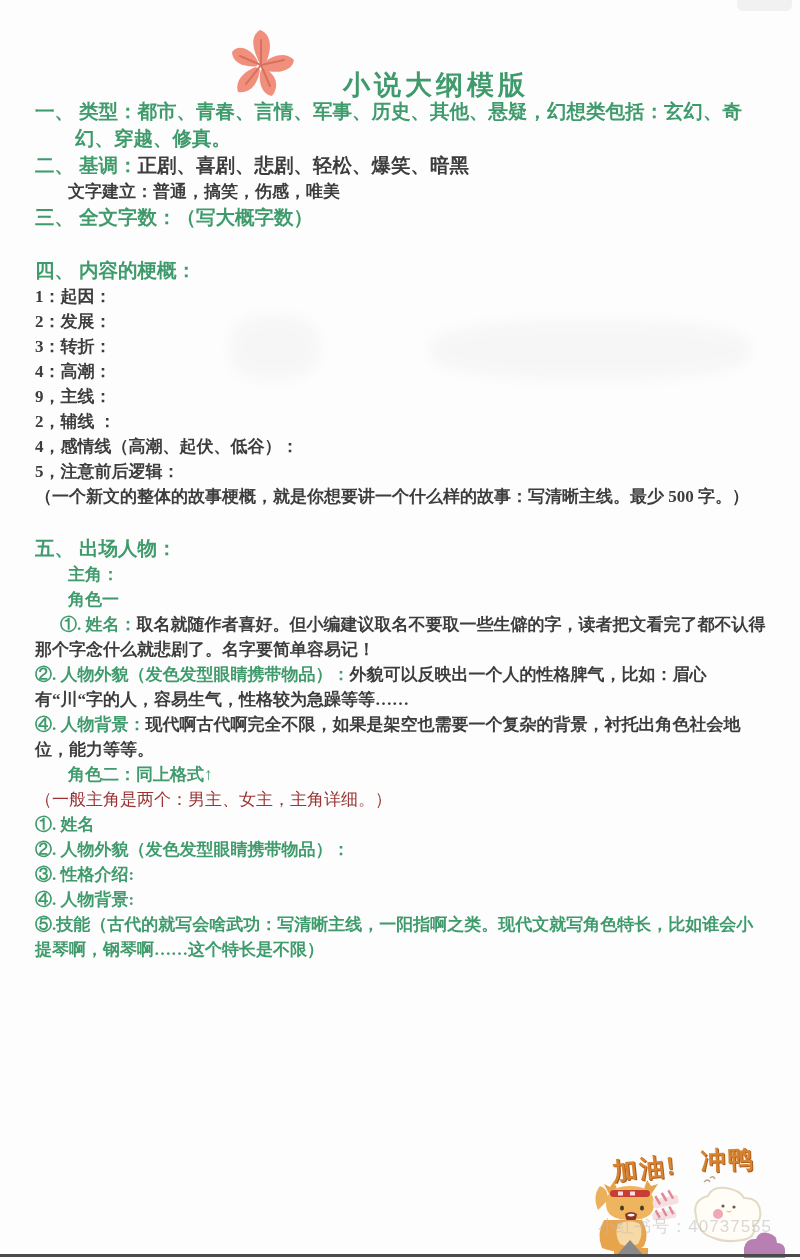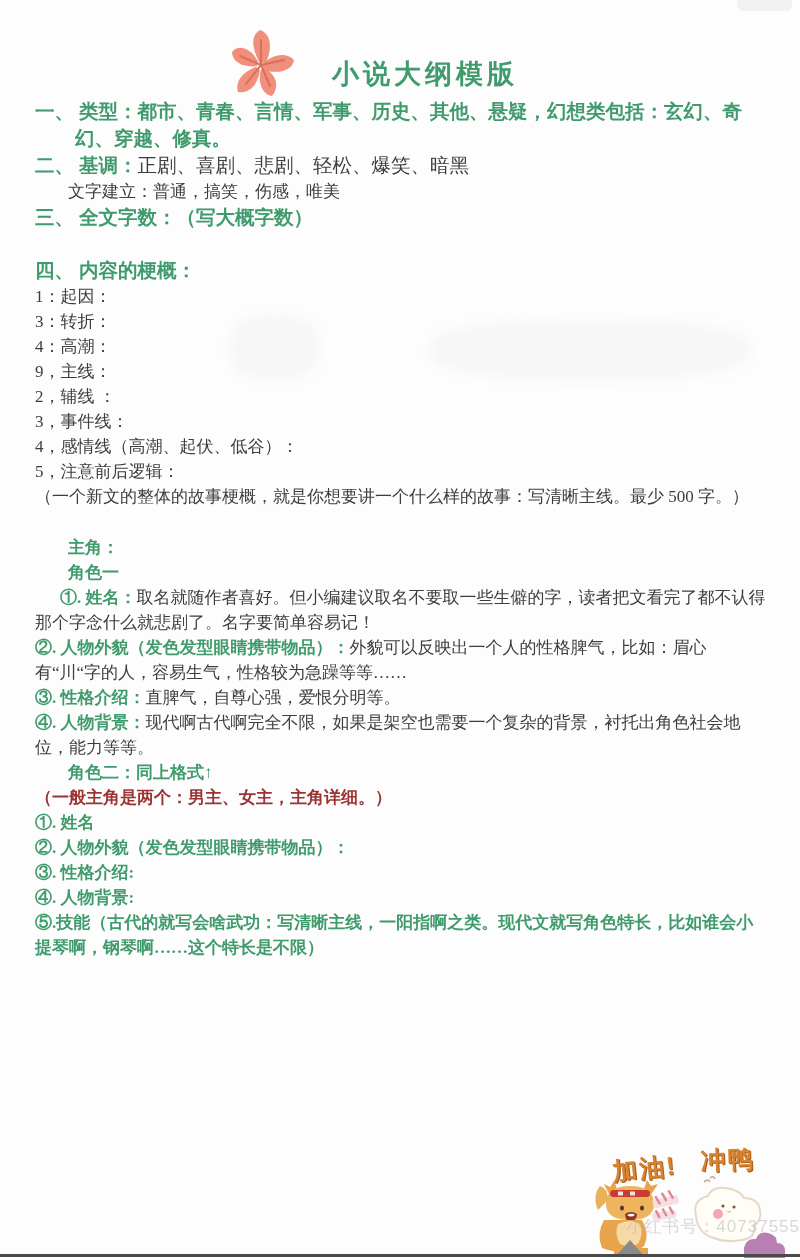--- a/index.html
+++ b/index.html
@@ -15,21 +15,21 @@
   
   .top-pill{
     position:absolute;top:0;right:8px;width:55px;height:11px;
     background:#f1f1f1;border-radius:0 0 6px 6px;
   }
 
   
   .header{position:absolute;top:24px;left:0;width:100%;height:80px;}
   .flower{position:absolute;left:222px;top:2px;width:78px;height:80px;}
   .title{
-    position:absolute;left:328px;top:28px;margin:4px;
+    position:absolute;left:328px;top:28px;margin:15px;
     font-size:27px;font-weight:bold;letter-spacing:4px;
     color:var(--green,#3f9b6c);
   }
 
   
   .smudge{position:absolute;filter:blur(6px);opacity:.05;background:#888;border-radius:40%;}
   .smudge.a{left:230px;top:315px;width:90px;height:65px;}
   .smudge.b{left:430px;top:320px;width:320px;height:60px;}
 
   
@@ -38,39 +38,39 @@
     color:var(--ink,#3d3d3d);
     font-size:17px;line-height:25px;
   }
   .doc p{margin:0;}
   .gap{height:26px;}
   .hang{padding-left:40px;text-indent:-40px;}
   .ind{padding-left:33px;}
   .char1{text-indent:25px;}
   .big{font-size:19.5px;line-height:27px;}
   .seg-g{color:var(--green,#3f9b6c);font-weight:bold;}
-  .seg-b{color:var(--ink,#3d3d3d);}
-  .seg-r{color:var(--red,#9b3332);font-weight:bold;text-align:center;}
+  .seg-b{color:var(--ink,#3d3d3d);font-weight:bold;}
+  .seg-r{color:var(--red,#9b3332);font-weight:normal;text-align:center;}
 
   
   .sticker{position:absolute;right:-14px;bottom:2px;width:230px;height:118px;}
   .cheer{
     position:absolute;top:8px;left:28px;white-space:nowrap;
     font-size:25px;font-weight:bold;color:var(--orange,#d8832f);
     transform:rotate(-6deg);
     text-shadow:1px 1px 0 #a85c1c;
     letter-spacing:2px;
     font-family:"Liberation Sans","DejaVu Sans",sans-serif;
   }
   .cheer .t2{margin-left:16px;transform:rotate(4deg);display:inline-block;}
   .mascots{position:absolute;left:0;top:30px;}
 
   
   .wm{
-    position:absolute;right:0;bottom:22px;
+    position:absolute;right:28px;bottom:22px;
     color:#b9b9b9;opacity:.55;font-size:17px;letter-spacing:1px;
     font-family:"Liberation Sans","DejaVu Sans",sans-serif;
   }
 
   
   .bottom-line{position:absolute;left:0;bottom:3px;width:100%;height:3px;background:#4a4a4a;}
 </style>
 </head>
 <body>
 
@@ -102,34 +102,34 @@
   <div class="smudge b"></div>
 
   <main class="doc">
       <p class="hang big"><span class="seg-g">一、 类型：都市、青春、言情、军事、历史、其他、悬疑，幻想类包括：玄幻、奇幻、穿越、修真。</span></p>
       <p class="hang big"><span class="seg-g">二、 基调：</span><span class="seg-b">正剧、喜剧、悲剧、轻松、爆笑、暗黑</span></p>
       <p class="ind"><span class="seg-b">文字建立：普通，搞笑，伤感，唯美</span></p>
       <p class="hang big"><span class="seg-g">三、 全文字数：（写大概字数）</span></p>
       <div class="gap"></div>
       <p class="hang big"><span class="seg-g">四、 内容的梗概：</span></p>
       <p><span class="seg-b">1：起因：</span></p>
+      <p><span class="seg-b">2：发展：</span></p>
       <p><span class="seg-b">3：转折：</span></p>
       <p><span class="seg-b">4：高潮：</span></p>
       <p><span class="seg-b">9，主线：</span></p>
       <p><span class="seg-b">2，辅线 ：</span></p>
-      <p><span class="seg-b">3，事件线：</span></p>
       <p><span class="seg-b">4，感情线（高潮、起伏、低谷）：</span></p>
       <p><span class="seg-b">5，注意前后逻辑：</span></p>
       <p><span class="seg-b">（一个新文的整体的故事梗概，就是你想要讲一个什么样的故事：写清晰主线。最少 500 字。）</span></p>
       <div class="gap"></div>
+      <p class="hang big"><span class="seg-g">五、 出场人物：</span></p>
       <p class="ind"><span class="seg-g">主角：</span></p>
       <p class="ind"><span class="seg-g">角色一</span></p>
       <p class="char1"><span class="seg-g">①. 姓名：</span><span class="seg-b">取名就随作者喜好。但小编建议取名不要取一些生僻的字，读者把文看完了都不认得那个字念什么就悲剧了。名字要简单容易记！</span></p>
       <p><span class="seg-g">②. 人物外貌（发色发型眼睛携带物品）：</span><span class="seg-b">外貌可以反映出一个人的性格脾气，比如：眉心有“川“字的人，容易生气，性格较为急躁等等……</span></p>
-      <p><span class="seg-g">③. 性格介绍：</span><span class="seg-b">直脾气，自尊心强，爱恨分明等。</span></p>
       <p><span class="seg-g">④. 人物背景：</span><span class="seg-b">现代啊古代啊完全不限，如果是架空也需要一个复杂的背景，衬托出角色社会地位，能力等等。</span></p>
       <p class="ind"><span class="seg-g">角色二：同上格式↑</span></p>
       <p><span class="seg-r">（一般主角是两个：男主、女主，主角详细。）</span></p>
       <p><span class="seg-g">①. 姓名</span></p>
       <p><span class="seg-g">②. 人物外貌（发色发型眼睛携带物品）：</span></p>
       <p><span class="seg-g">③. 性格介绍:</span></p>
       <p><span class="seg-g">④. 人物背景:</span></p>
       <p><span class="seg-g">⑤.技能（古代的就写会啥武功：写清晰主线，一阳指啊之类。现代文就写角色特长，比如谁会小提琴啊，钢琴啊……这个特长是不限）</span></p>
     </main>
 

